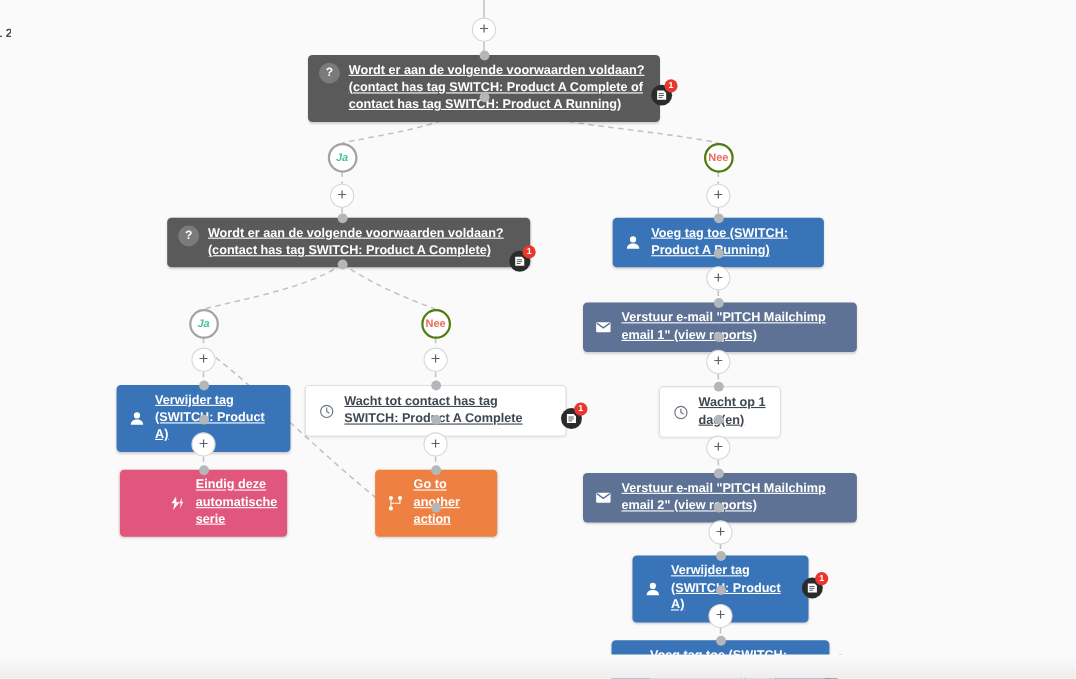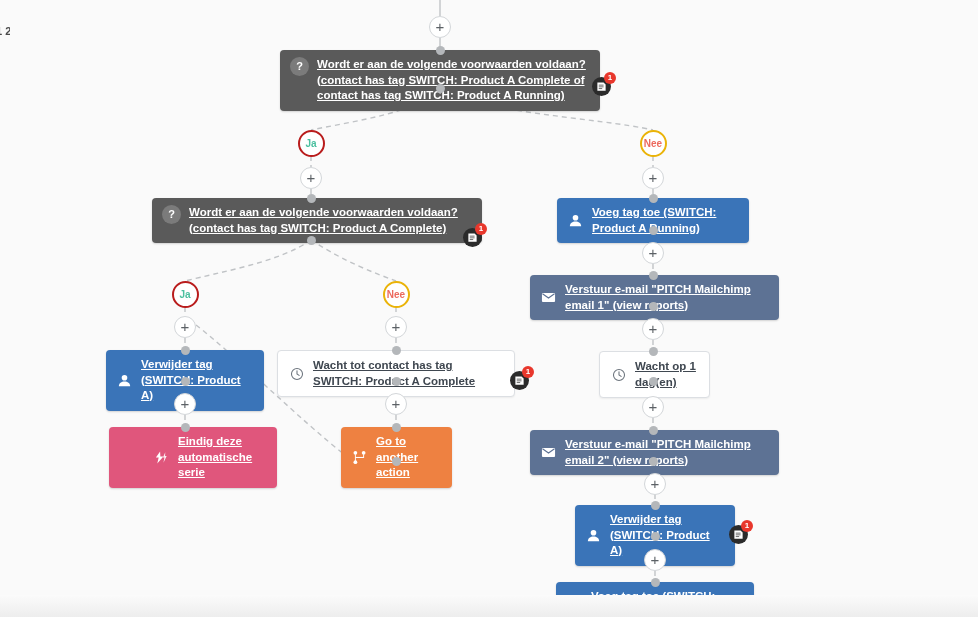--- a/index.html
+++ b/index.html
@@ -120,22 +120,22 @@
     margin-top: -13.5px;
     border-radius: 50%;
     background: #ffffff;
     display: flex;
     align-items: center;
     justify-content: center;
     font-size: 10px;
     font-weight: bold;
     box-sizing: border-box;
   }
-  .branch.yes { border: 2px solid #b91c1c; color: #4cc0a0; }
-  .branch.no  { border: 2px solid #eab308; color: #ec6a5e; }
+  .branch.yes { border: 2px solid #a3a3a3; color: #4cc0a0; font-style: italic; }
+  .branch.no  { border: 2px solid #4d7c0f; color: #ec6a5e; }
 
   
   .note {
     position: absolute;
     width: 19px; height: 19px;
     border-radius: 50%;
     background: #2b2b2b;
     display: flex;
     align-items: center;
     justify-content: center;
@@ -301,21 +301,21 @@
     </div>
     <div class="lbl">Verwijder tag (SWITCH: Product A)</div>
   </div>
   <div class="dot" style="left:185px; top:350px;"></div>
   <div class="dot" style="left:185px; top:381px;"></div>
 
   <div class="plus" style="left:185px; top:404px;">
     <span>+</span>
   </div>
 
-  <div class="node endserie" style="left:109px; top:427px; width:168px;padding-left:44px;">
+  <div class="node endserie" style="left:109px; top:427px; width:152px;padding-left:44px;">
     <div class="ico">
       <svg width="15" height="15" viewBox="0 0 16 16" fill="#ffffff">
         <path d="M6.5 1.5 2 8h3l-1.5 6.5L10 7H6.8z"></path>
         <path d="M12 2.5 9.5 8h1.6l-1 5.5 3.4-7h-1.7z" opacity="0.9"></path>
       </svg>
     </div>
     <div class="lbl">Eindig deze automatische serie</div>
   </div>
   <div class="dot" style="left:185px; top:427px;"></div>
 

